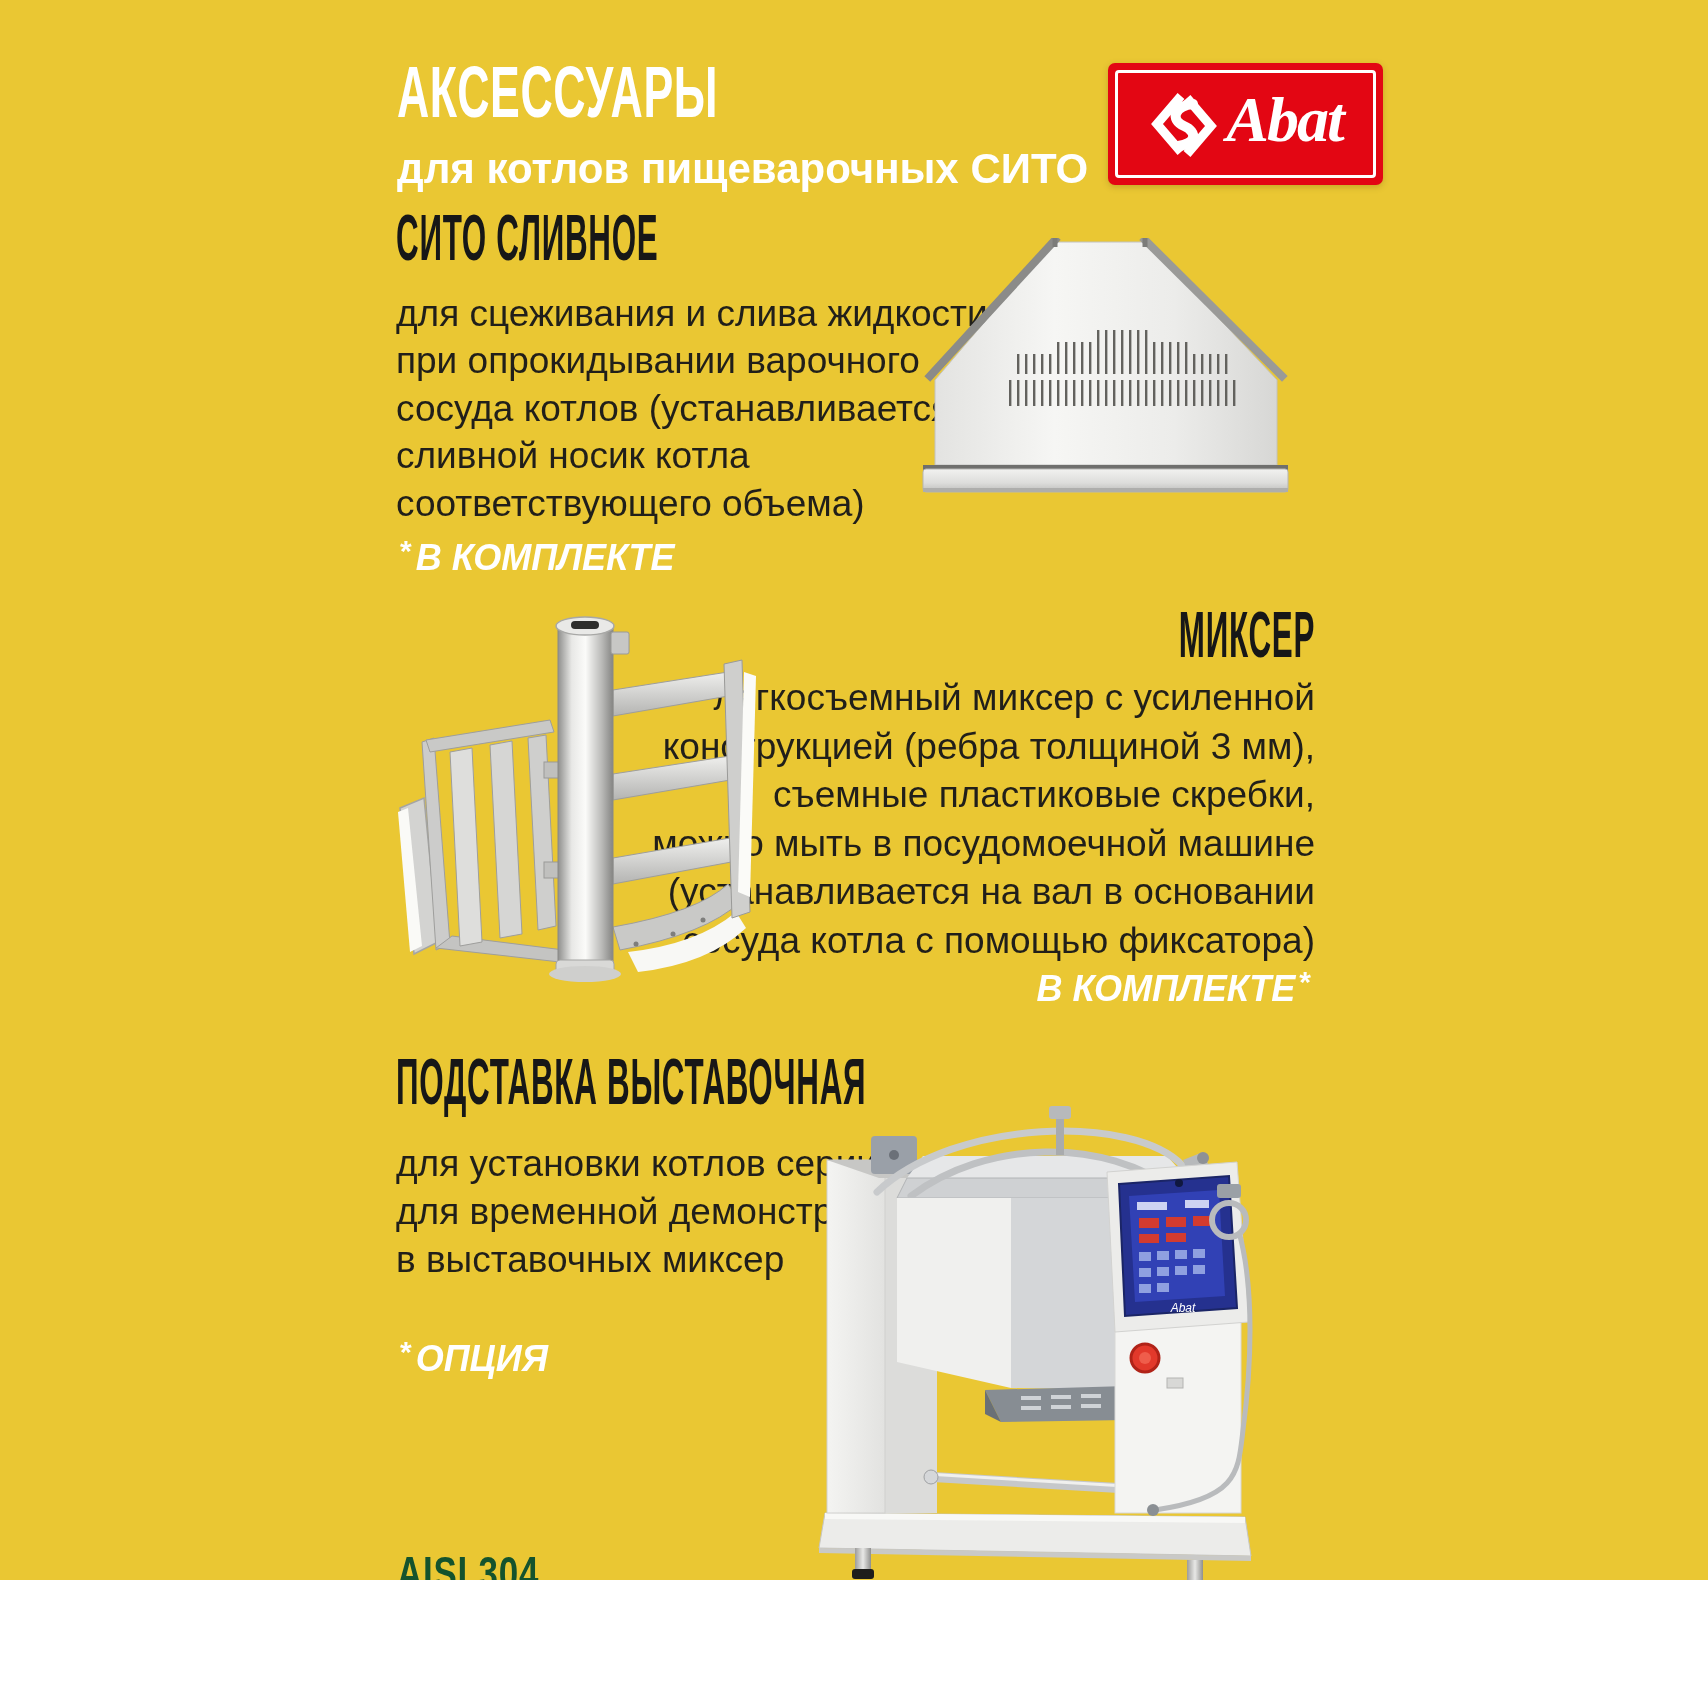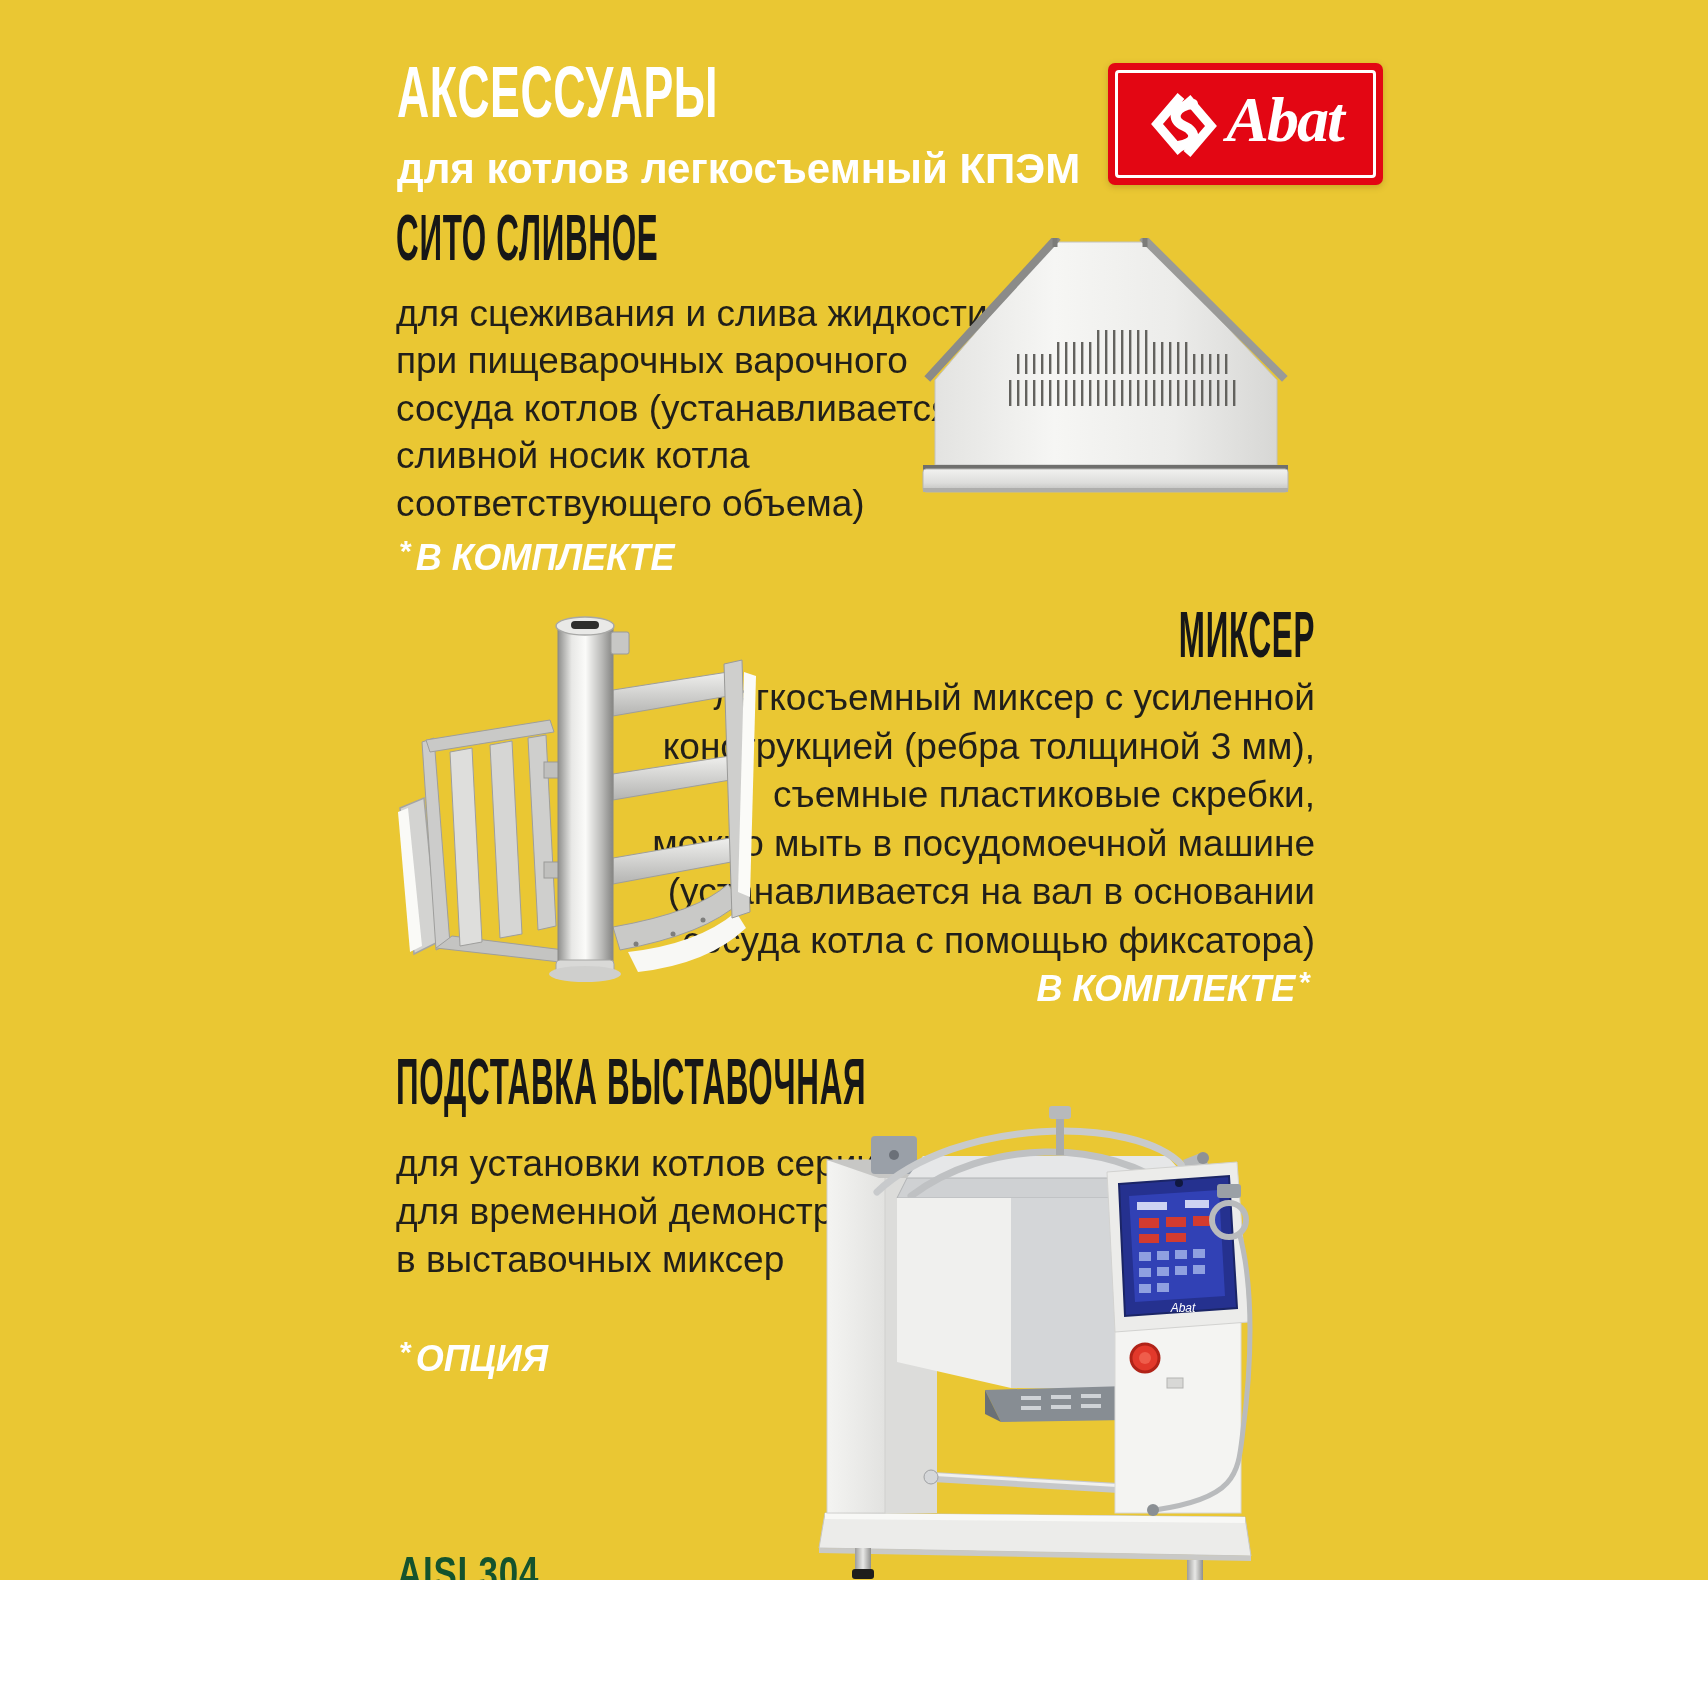--- a/index.html
+++ b/index.html
@@ -35,40 +35,40 @@
   svg{display:block;}
 </style>
 </head>
 <body>
 
 <div class="poster">
 
   <div class="abs h-main">
     <span class="cond">АКСЕССУАРЫ</span>
   </div>
-  <div class="abs subtitle">для котлов легкосъемный КПЭМ</div>
+  <div class="abs subtitle">для котлов пищеварочных СИТО</div>
 
   <div class="abs logo">
     <div class="logo-keyline"></div>
     <div class="logo-row">
       <svg width="72" height="84" viewBox="0 0 72 84">
         <path d="M 33 14 L 9 42 L 33 70" fill="none" stroke="#ffffff" stroke-width="9" stroke-miterlimit="4"></path>
         <path d="M 39 16 L 63 44 L 39 72" fill="none" stroke="#ffffff" stroke-width="9" stroke-miterlimit="4"></path>
         <path d="M 45 22 C 26 24, 22 38, 36 44 C 50 50, 48 62, 30 64" fill="none" stroke="#ffffff" stroke-width="10" stroke-linecap="round"></path>
       </svg>
       <span class="logo-text">Abat</span>
     </div>
   </div>
 
   <div class="abs h-sec" style="left:396px;top:206px;">
     <span class="cond">СИТО СЛИВНОЕ</span>
   </div>
   <div class="abs para" style="left:396px;top:290px;">
     <div>для сцеживания и слива жидкости</div>
-    <div>при пищеварочных варочного</div>
+    <div>при опрокидывании варочного</div>
     <div>сосуда котлов (устанавливается на</div>
     <div>сливной носик котла</div>
     <div>соответствующего объема)</div>
   </div>
   <div class="abs note" style="left:396px;top:531px;">
     <span class="mark">*</span><span>В КОМПЛЕКТЕ</span>
   </div>
 
   <svg class="abs" style="left:918px;top:238px;" width="374" height="264" viewBox="0 0 374 264">
     <defs>

